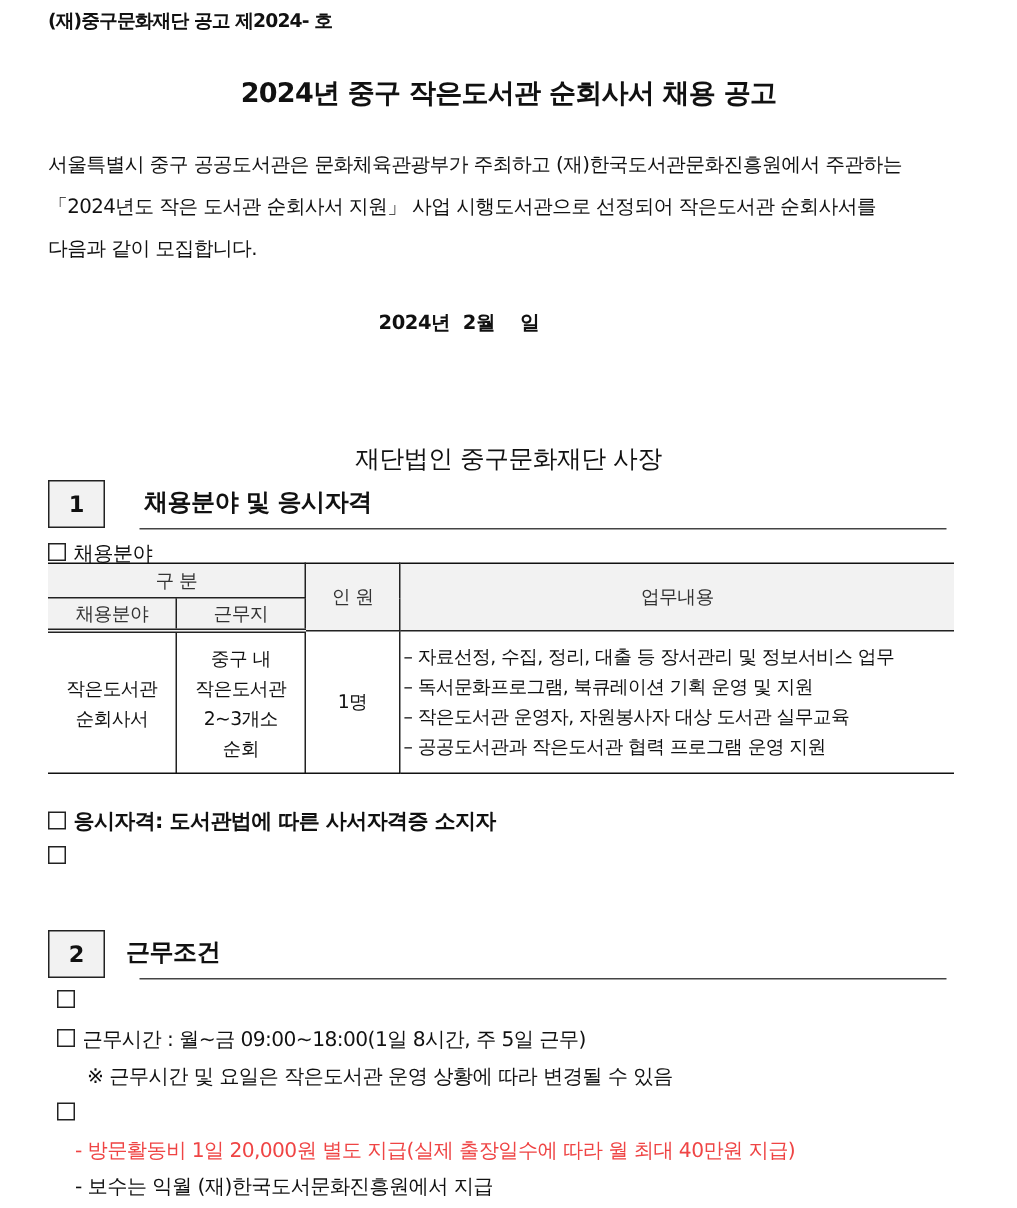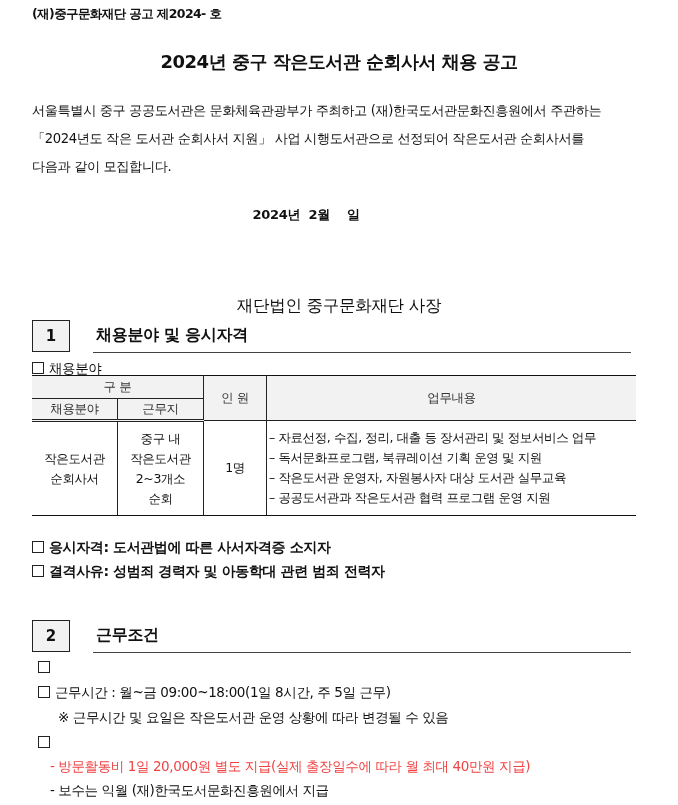--- a/index.html
+++ b/index.html
@@ -95,27 +95,27 @@
       <div>– 공공도서관과 작은도서관 협력 프로그램 운영 지원</div>
     </td>
   </tr>
 </tbody>
   </table>
 
 <div class="abs item-bold" style="left:32px; top:539px;">
   <span class="checkbox"></span><span>응시자격: 도서관법에 따른 사서자격증 소지자</span>
 </div>
 <div class="abs item-bold" style="left:32px; top:563px;">
-  <span class="checkbox"></span><span>결격사유: 성범죄 경력자 및 아동학대 관련 범죄 전력자</span>
+  <span class="checkbox"></span>
 </div>
 
 <div class="abs sec-box" style="left:32px; top:620px;">
   <span>2</span>
 </div>
-<div class="abs sec-title" style="left:96px; top:625px;">근무조건</div>
+<div class="abs sec-title" style="left:84px; top:625px;">근무조건</div>
 <div class="abs sec-line" style="left:93px; top:652px; width:538px;"></div>
 
 <div class="abs item" style="left:38px; top:659px;">
   <span class="checkbox"></span>
 </div>
 <div class="abs item" style="left:38px; top:684px;">
   <span class="checkbox"></span><span>근무시간 : 월~금 09:00~18:00(1일 8시간, 주 5일 근무)</span>
 </div>
 <div class="abs item" style="left:58px; top:709px;">※ 근무시간 및 요일은 작은도서관 운영 상황에 따라 변경될 수 있음</div>
 <div class="abs item" style="left:38px; top:734px;">

